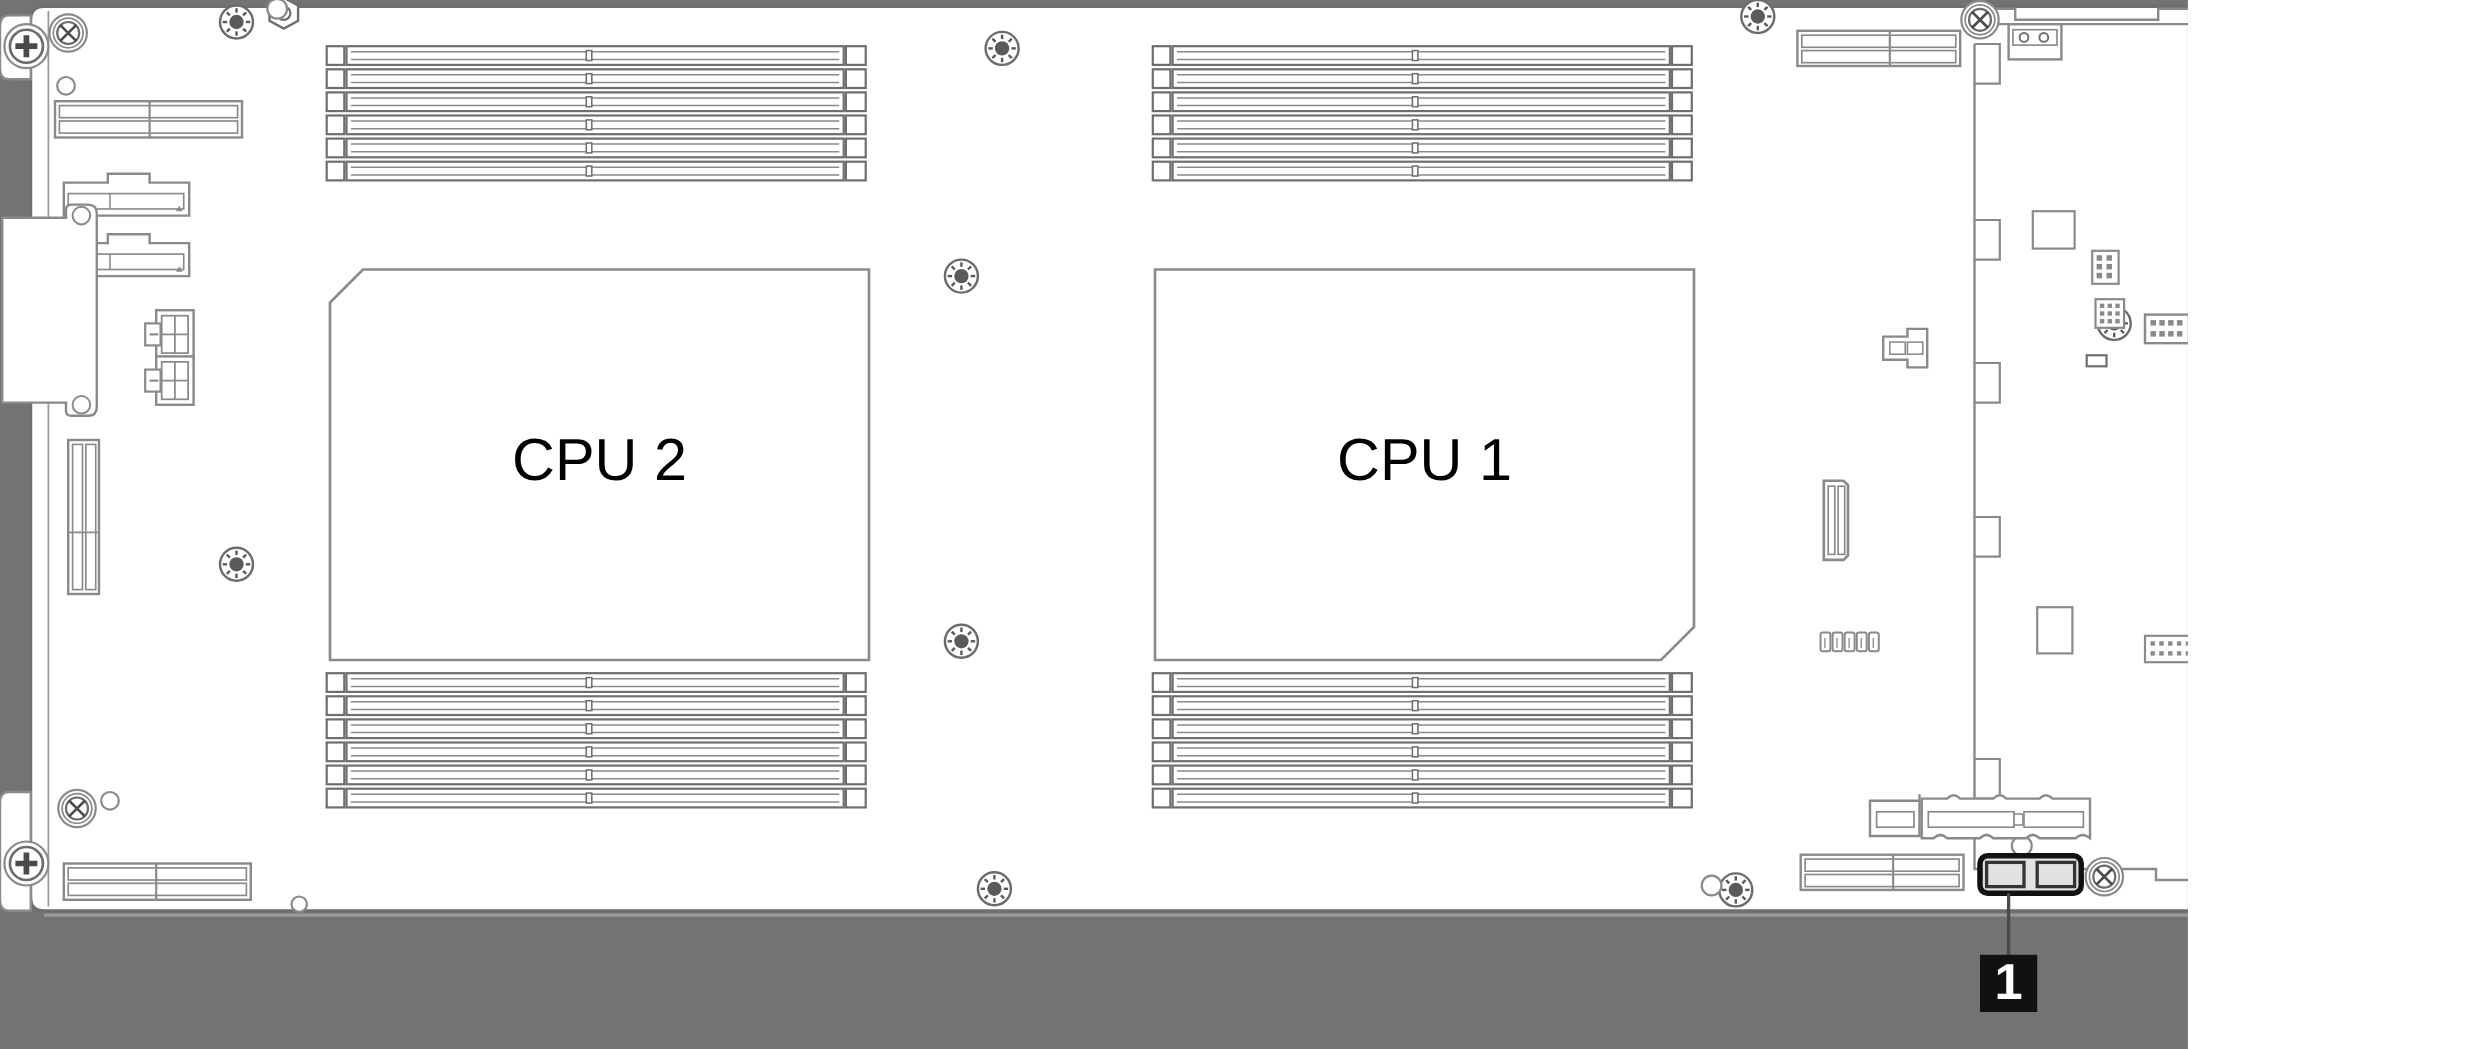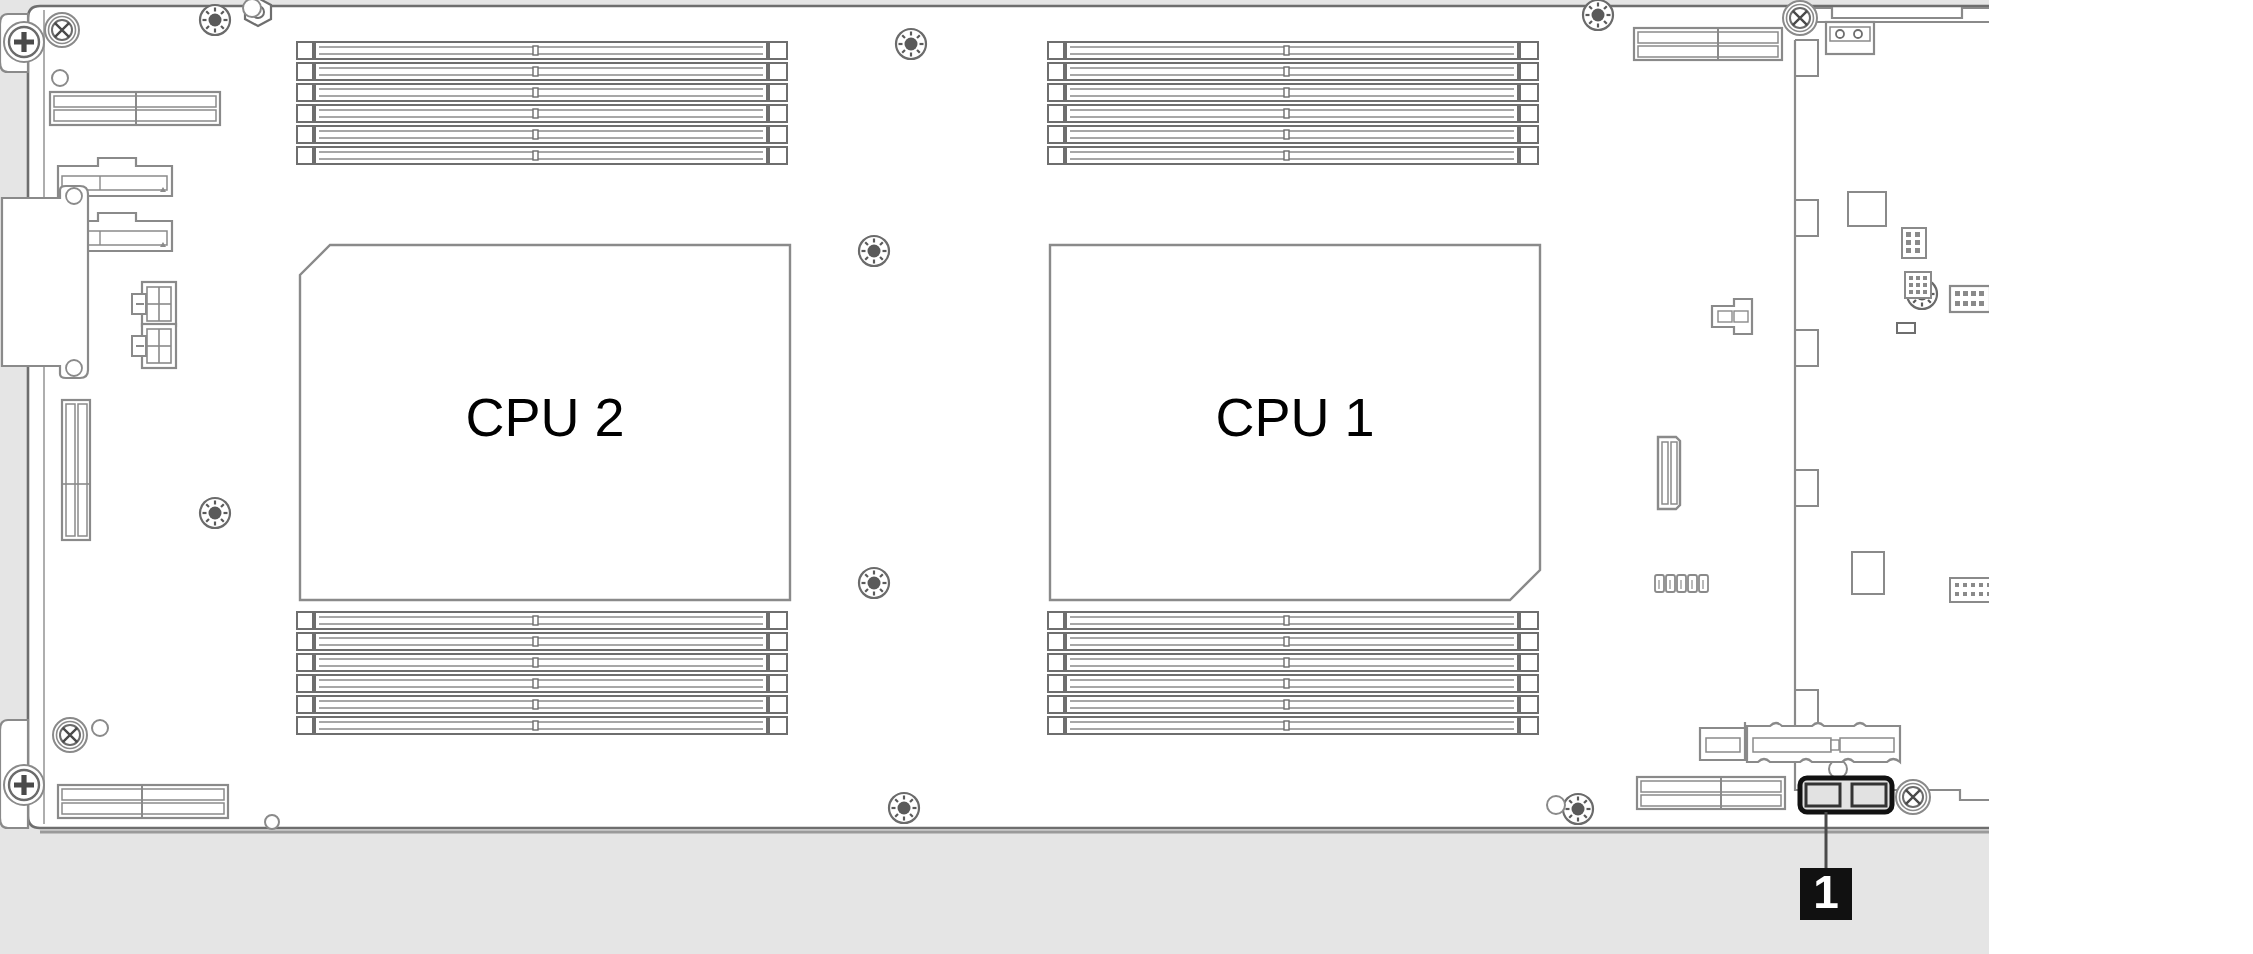--- a/index.html
+++ b/index.html
@@ -6,21 +6,21 @@
   html, body {
     margin: 0;
     padding: 0;
     background: #ffffff;
     font-family: "Liberation Sans", sans-serif;
   }
   #stage {
     position: relative;
     width: 1989px;
     height: 954px;
-    background: #e5e5e5;
+    background: #737373;
     overflow: hidden;
   }
   #board-svg {
     position: absolute;
     top: 0;
     left: 0;
     width: 2253px;
     height: 954px;
   }
   .cpu-label {

